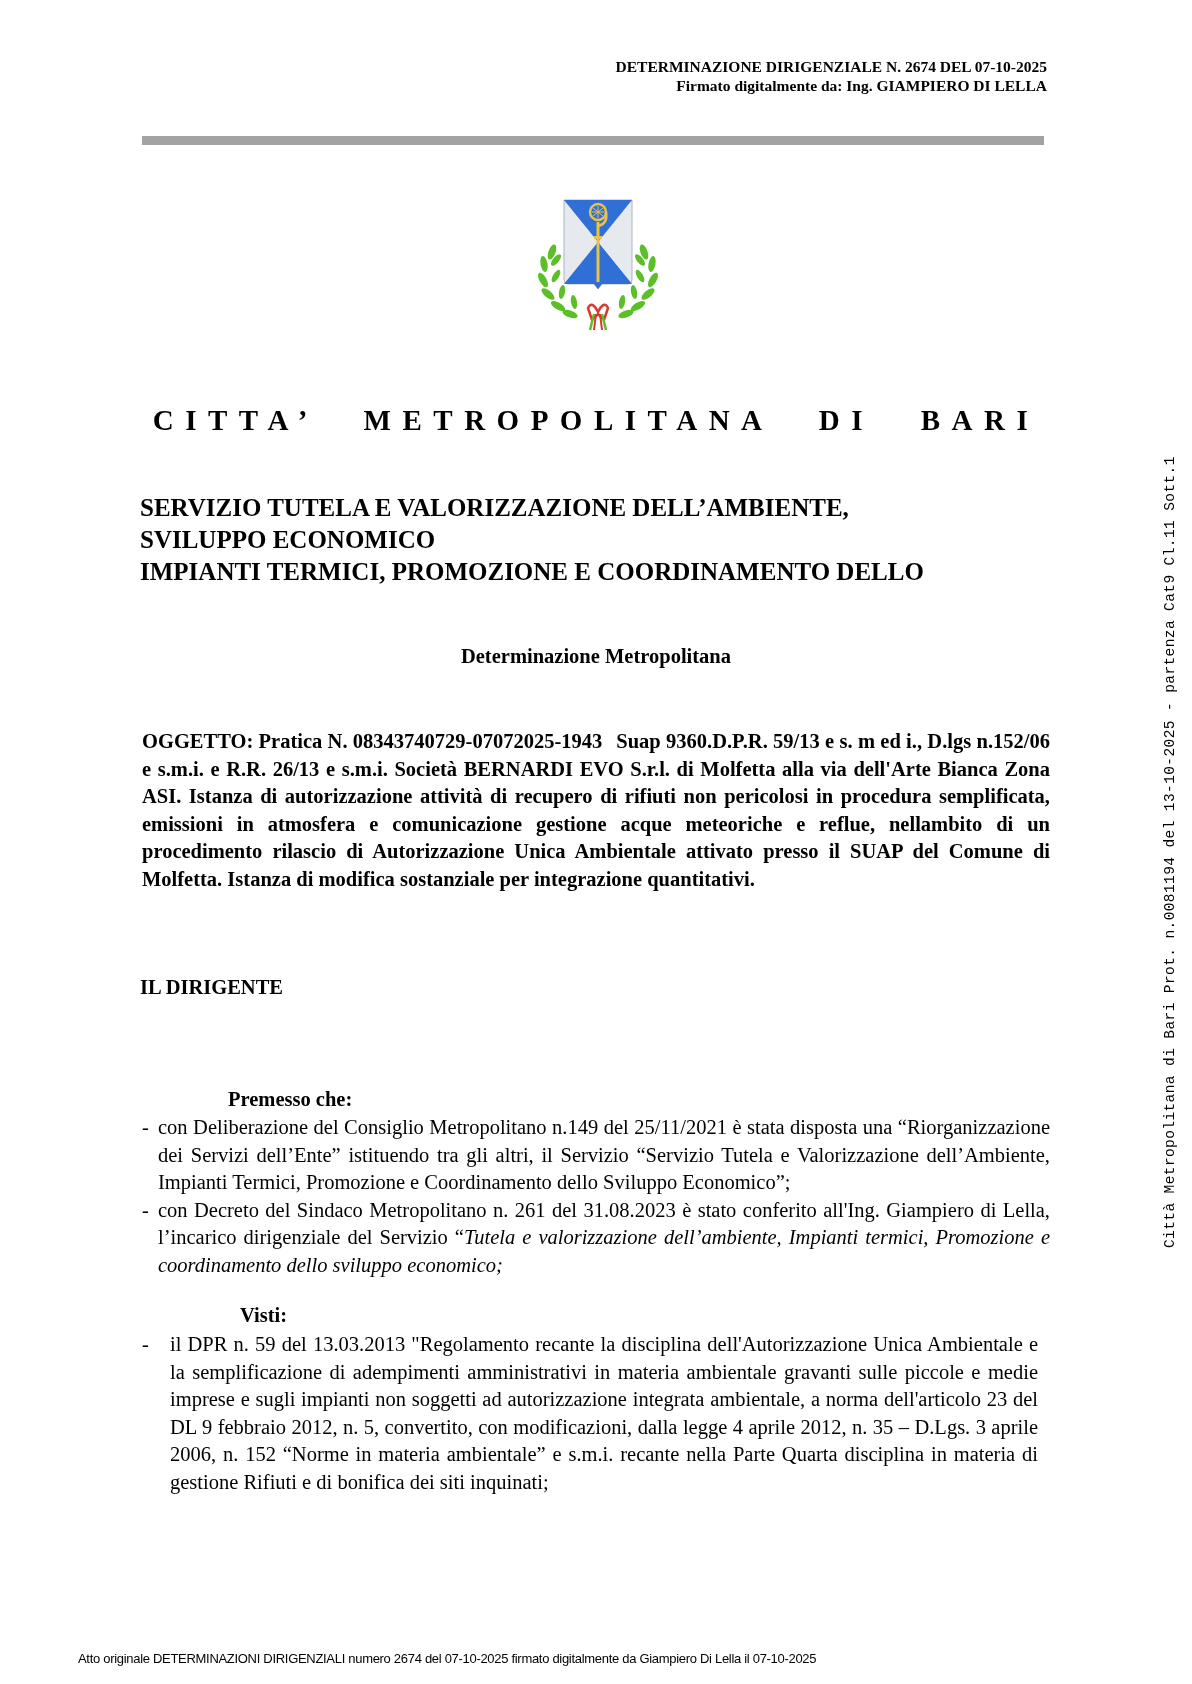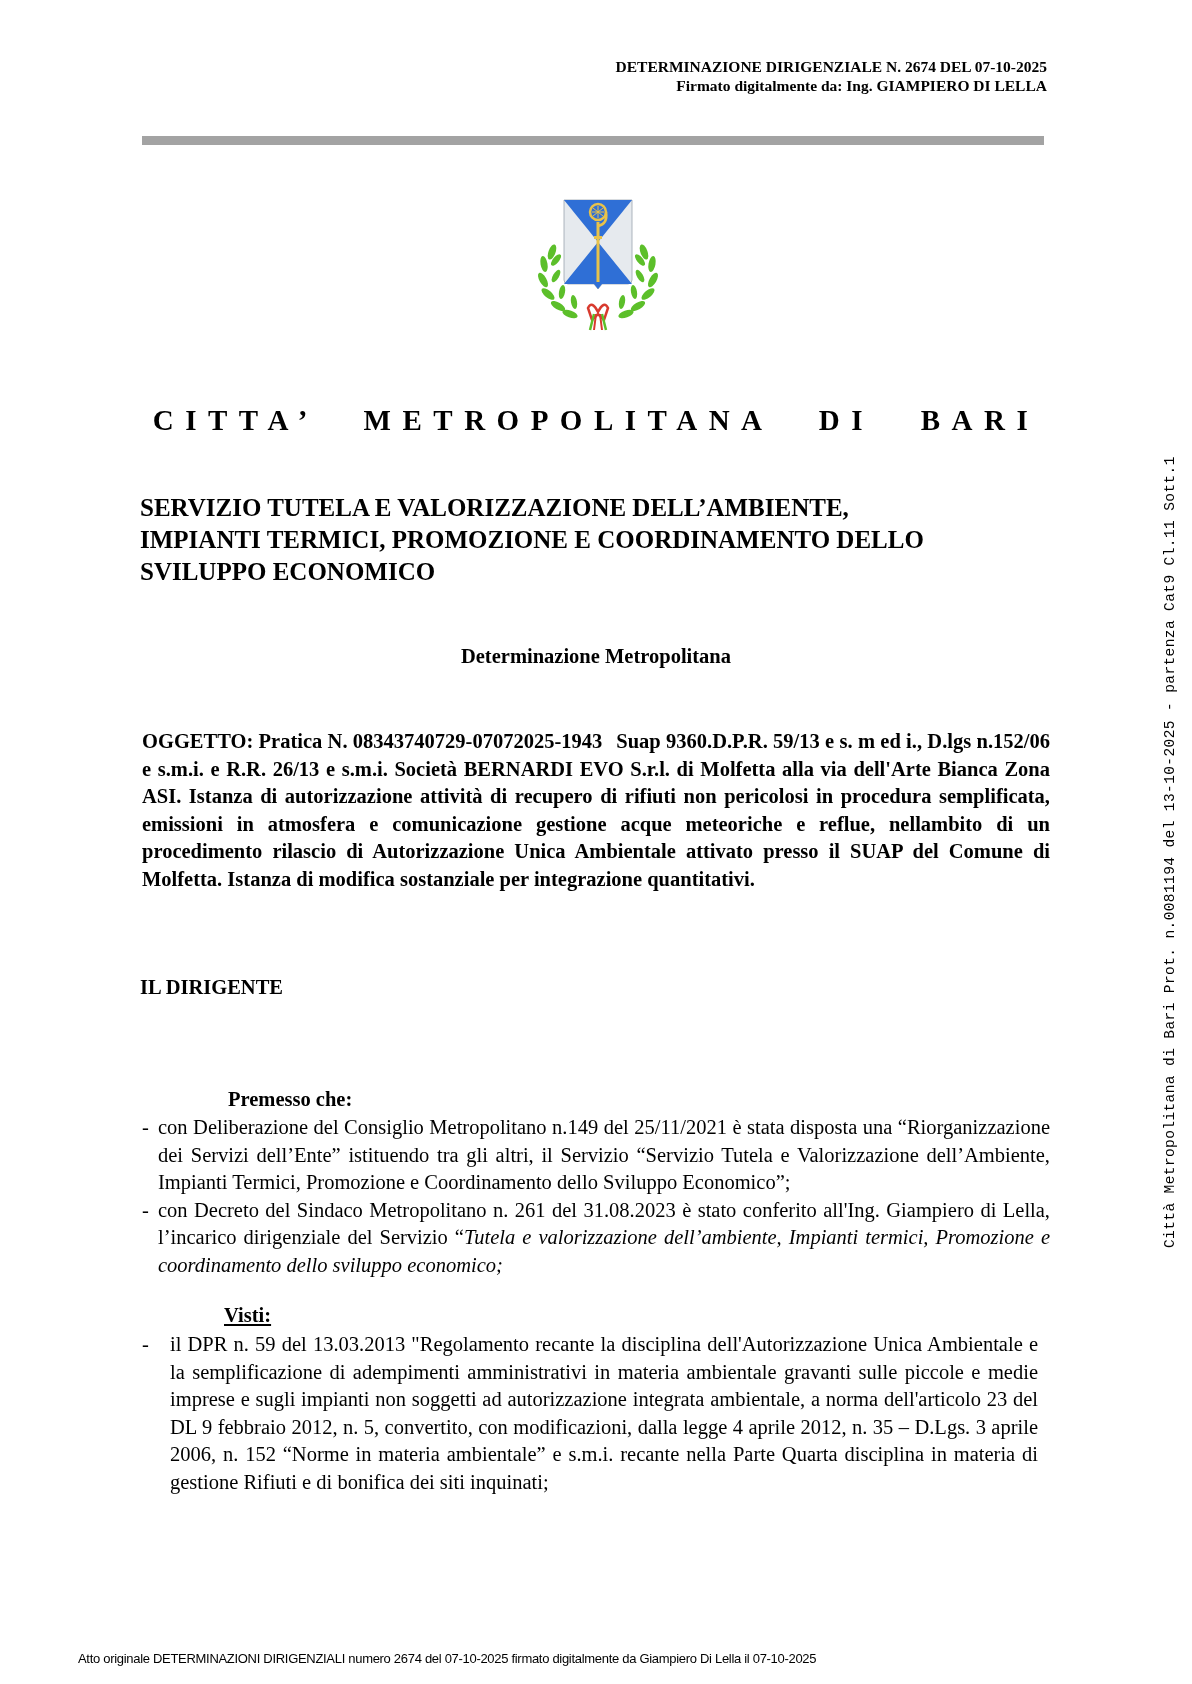--- a/index.html
+++ b/index.html
@@ -30,21 +30,21 @@
       left: 142px; top: 728px; width: 908px; text-align: justify;
       font-weight: bold; font-size: 20.5px; line-height: 27.5px;
     }
     .oggetto .sp { display: inline-block; width: 14px; }
     .dirigente {
       left: 140px; top: 976px; width: 912px; 
       font-weight: bold; font-size: 20.5px;
     }
     .section-head { font-weight: bold; font-size: 20.5px; }
     .premesso { left: 228px; top: 1088px; }
-    .visti { left: 224px; top: 1304px; text-decoration: underline; }
+    .visti { left: 240px; top: 1304px; }
     .bullets { left: 142px; width: 908px; font-size: 20.5px; line-height: 27.5px; }
     .bullet { position: relative; padding-left: 16px; text-align: justify; }
     .bullet .dash { position: absolute; left: 0; top: 0; }
     .bullets-visti .bullet { padding-left: 28px; }
     .bullets-visti { left: 142px; width: 896px; }
     .side-stamp {
       left: 1162px; top: 1248px; transform-origin: 0 0; transform: rotate(-90deg);
       font-family: "Liberation Mono", "DejaVu Sans Mono", monospace;
       font-size: 14.5px; white-space: nowrap; letter-spacing: 0.4px;
     }
@@ -107,22 +107,22 @@
     <path d="M58 112 Q62 104 68 116 Q74 104 78 112 L74 124 L68 118 L62 124 Z" fill="none" stroke="#d83a2e" stroke-width="2.5"></path>
     <path d="M64 118 L60 134 M72 118 L76 134" stroke="#5cbf2a" stroke-width="2.5"></path>
     <path d="M66 118 L64 134 M70 118 L72 134" stroke="#d83a2e" stroke-width="2"></path>
   </svg>
 </div>
 
 <div class="abs city-title">CITTA’ METROPOLITANA DI BARI</div>
 
 <div class="abs service-title">
   <div>SERVIZIO TUTELA E VALORIZZAZIONE DELL’AMBIENTE,</div>
+  <div>SVILUPPO ECONOMICO</div>
   <div>IMPIANTI TERMICI, PROMOZIONE E COORDINAMENTO DELLO</div>
-  <div>SVILUPPO ECONOMICO</div>
 </div>
 
 <div class="abs det-title">Determinazione Metropolitana</div>
 
 <div class="abs oggetto">
   <span>OGGETTO: Pratica N. 08343740729-07072025-1943</span><span class="sp"></span><span>Suap 9360.D.P.R. 59/13 e s. m ed i., D.lgs n.152/06 e s.m.i. e R.R. 26/13 e s.m.i. Società BERNARDI EVO S.r.l. di Molfetta alla via dell'Arte Bianca Zona ASI. Istanza di autorizzazione attività di recupero di rifiuti non pericolosi in procedura semplificata, emissioni in atmosfera e comunicazione gestione acque meteoriche e reflue, nellambito di un procedimento rilascio di Autorizzazione Unica Ambientale attivato presso il SUAP del Comune di Molfetta. Istanza di modifica sostanziale per integrazione quantitativi.</span>
 </div>
 
 <div class="abs dirigente">IL DIRIGENTE</div>
 

